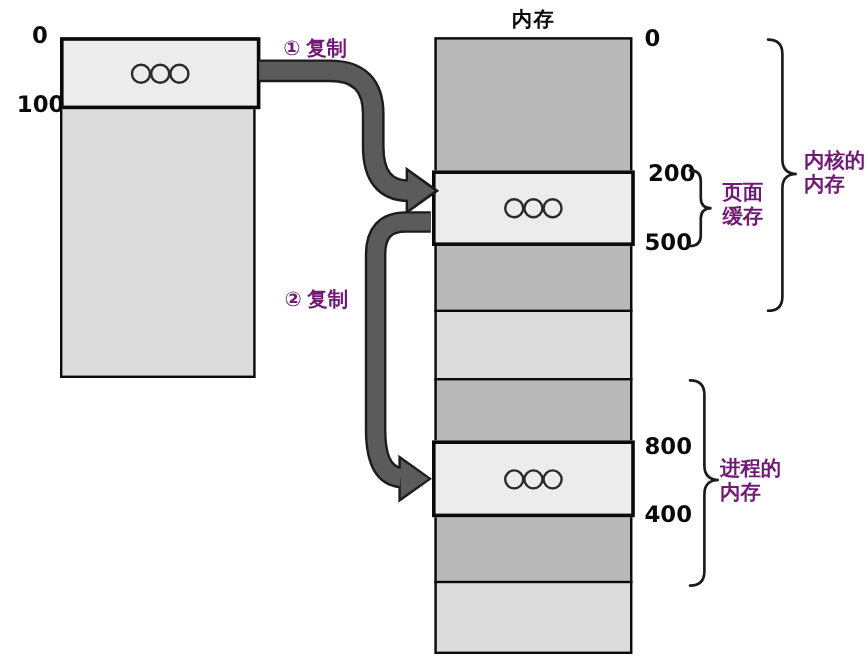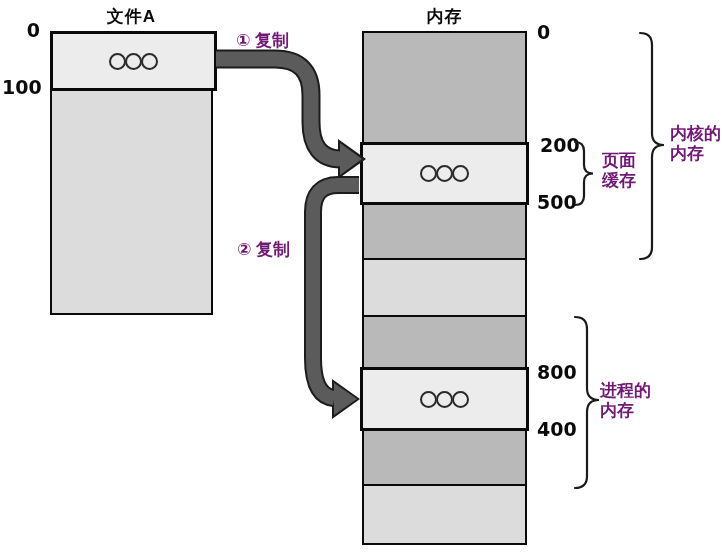--- a/index.html
+++ b/index.html
@@ -63,34 +63,33 @@
   .shaft { fill:none; stroke:#5b5b5b; stroke-linecap:butt; stroke-linejoin:round; }
   .head-outline { fill:#1c1c1c; }
   .head { fill:#5b5b5b; }
   .brace { fill:none; stroke:#1b1b1b; stroke-width:2.2; stroke-linecap:round; }
 </style>
 </head>
 <body>
 
 <div class="stage">
 
-  <div class="abs title" style="left:50px; top:5px; width:163px;">文件A</div>
   <div class="abs title" style="left:362px; top:5px; width:165px;">内存</div>
 
   <div class="abs file-box">
     <div class="file-page">
       <span class="circles">
           <i></i>
           <i></i>
           <i></i>
         </span>
     </div>
   </div>
   <div class="abs tick" style="left:2px; top:19px; width:38px; text-align:right;">0</div>
-  <div class="abs tick" style="left:2px; top:76px; width:38px; text-align:left;">100</div>
+  <div class="abs tick" style="left:14px; top:76px; width:38px; text-align:left;">100</div>
 
   <div class="abs mem-col">
     <div class="mb dark" style="top:0;     height:114px;"></div>
     <div class="mb dark" style="top:171px; height:57px;"></div>
     <div class="mb light" style="top:228px; height:57px;"></div>
     <div class="mb dark" style="top:285px; height:54px;"></div>
     <div class="mb dark" style="top:397px; height:57px;"></div>
     <div class="mb light" style="top:454px; height:60px;"></div>
     <div class="sep" style="top:227px;"></div>
     <div class="sep" style="top:284px;"></div>

